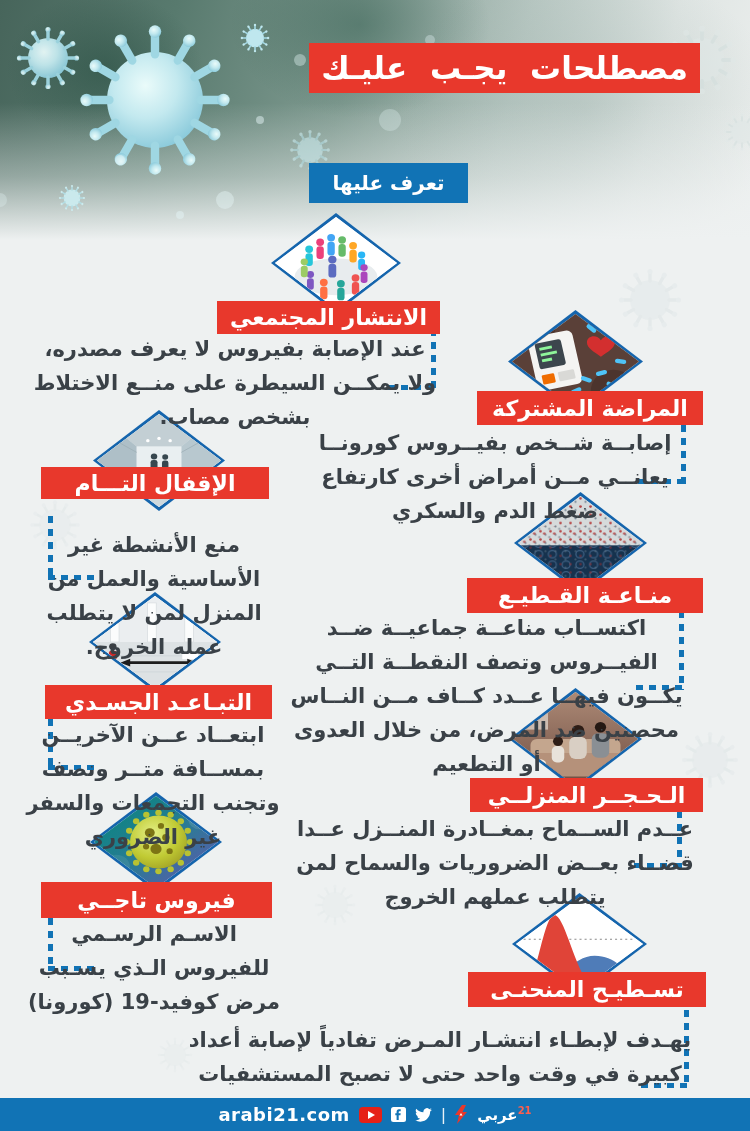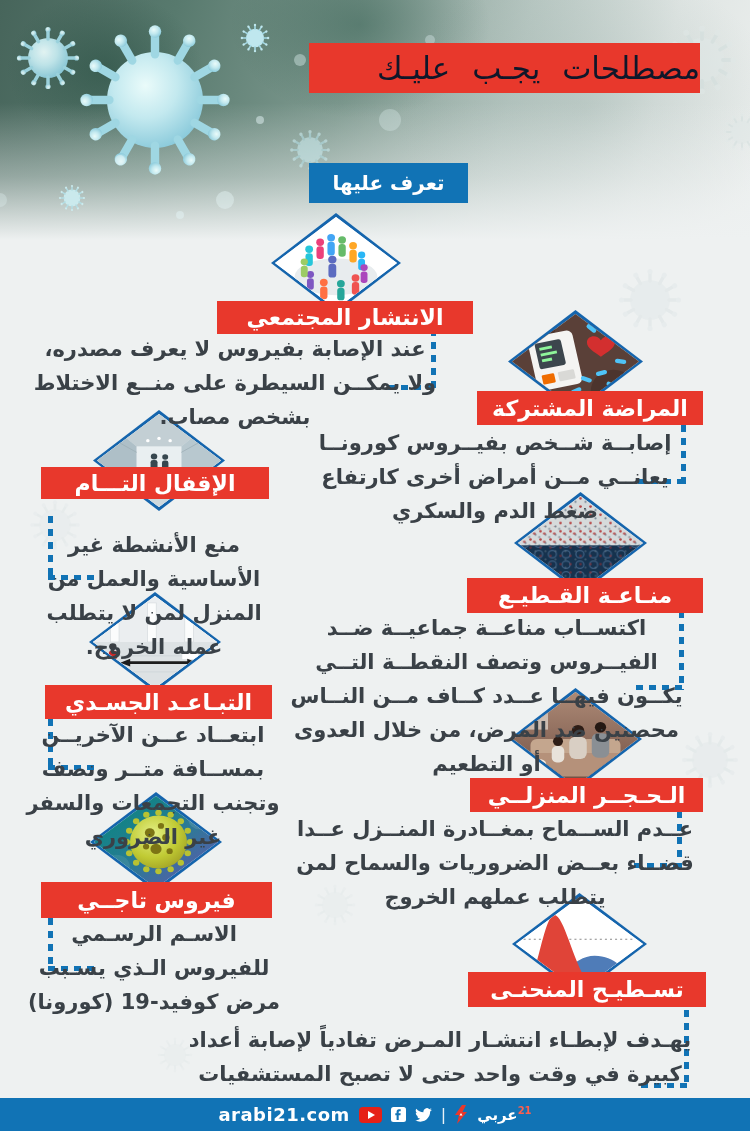--- a/index.html
+++ b/index.html
@@ -18,22 +18,22 @@
       radial-gradient(140px 110px at 14% 28%, rgba(38,76,64,.55), transparent 70%),
       radial-gradient(180px 130px at 48% 10%, rgba(44,88,74,.45), transparent 72%),
       radial-gradient(260px 200px at 78% 45%, rgba(140,165,158,.30), transparent 75%),
       linear-gradient(104deg,#47655b 0%,#587a6e 22%,#7f9a90 45%,#b9c8c3 66%,#dfe5e3 84%,#ecefee 100%);}
   .hero::after{content:"";position:absolute;inset:0;
     background:linear-gradient(180deg,rgba(238,241,241,0) 42%,rgba(238,241,241,.45) 72%,#eef1f1 98%);}
   .hero-art,.bg-decor{position:absolute;left:0;top:0;pointer-events:none}
   .bg-decor{top:0}
 
   
-  .hbar{position:absolute;background:var(--c-red);color:#0f172a;font-weight:400;
-    display:flex;align-items:center;justify-content:flex-start;z-index:3}
+  .hbar{position:absolute;background:var(--c-red);color:#ffffff;font-weight:700;
+    display:flex;align-items:center;justify-content:center;z-index:3}
   .h1{left:309px;top:43px;width:391px;height:50px;font-size:31px;word-spacing:12px}
   .h2{left:309px;top:102px;width:391px;height:51px;font-size:31px;word-spacing:2px}
   .badge{position:absolute;left:309px;top:163px;width:159px;height:40px;background:var(--c-blue);
     color:#fff;font-weight:700;font-size:20px;display:flex;align-items:center;justify-content:center;z-index:3}
 
   
   .diamond{position:absolute;clip-path:polygon(50% 0,100% 50%,50% 100%,0 50%);
     background:#1565ad;z-index:2}
   .din{position:absolute;inset:4px;clip-path:polygon(50% 0,100% 50%,50% 100%,0 50%);overflow:hidden;background:#fff}
   .din svg{display:block;width:100%;height:100%}
@@ -41,21 +41,21 @@
     display:flex;align-items:center;justify-content:center;z-index:4;white-space:nowrap}
   .bt{position:absolute;color:var(--c-text);font-weight:700;font-size:21px;line-height:1.62;
     text-align:center;z-index:3}
   .cv{position:absolute;width:5px;z-index:1;
     background:repeating-linear-gradient(180deg,var(--c-blue) 0 7px,transparent 7px 13px)}
   .ch{position:absolute;height:5px;z-index:1;
     background:repeating-linear-gradient(90deg,var(--c-blue) 0 7px,transparent 7px 13px)}
 
   
   .s1 .diamond{left:271px;top:213px;width:130px;height:100px}
-  .s1 .tb{left:217px;top:301px;width:256px;height:33px}
+  .s1 .tb{left:217px;top:301px;width:223px;height:33px}
   .s1 .bt{left:28px;top:332px;width:414px}
   .s1 .cv{left:431px;top:316px;height:74px}
   .s1 .ch{left:388px;top:385px;width:46px}
 
   .s2 .diamond{left:508px;top:310px;width:135px;height:103px}
   .s2 .tb{left:477px;top:391px;width:226px;height:34px}
   .s2 .bt{left:295px;top:426px;width:400px}
   .s2 .cv{left:681px;top:412px;height:72px}
   .s2 .ch{left:638px;top:479px;width:46px}
 

